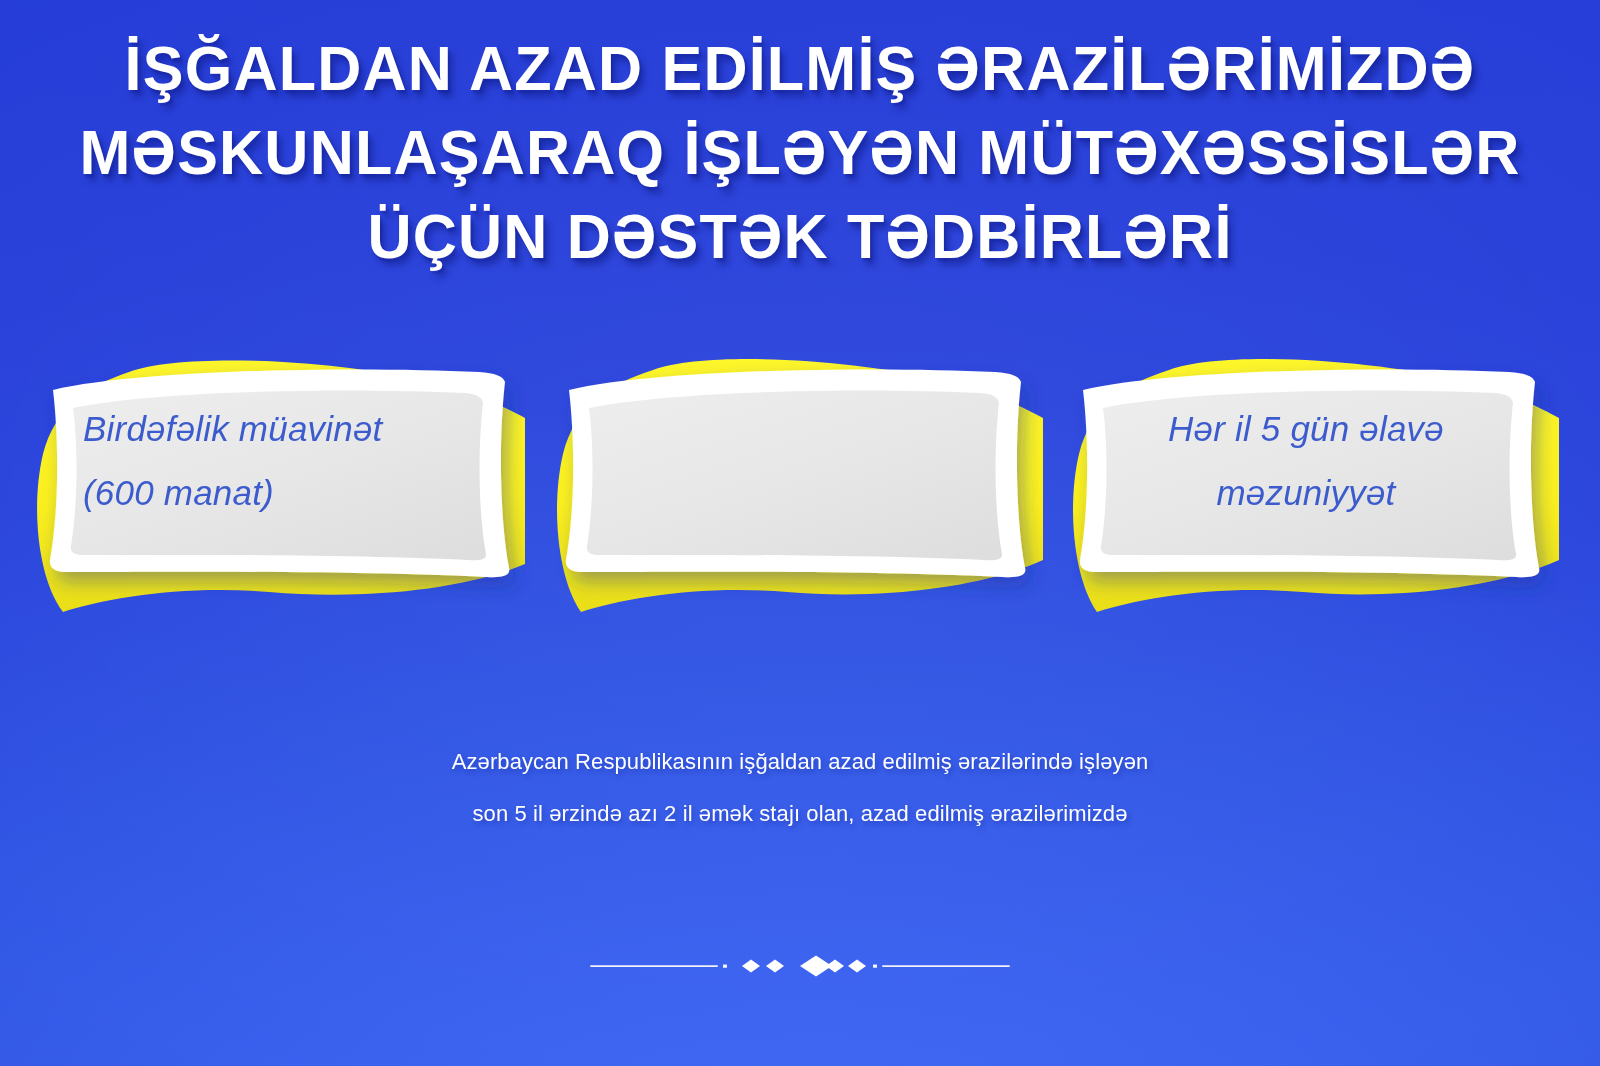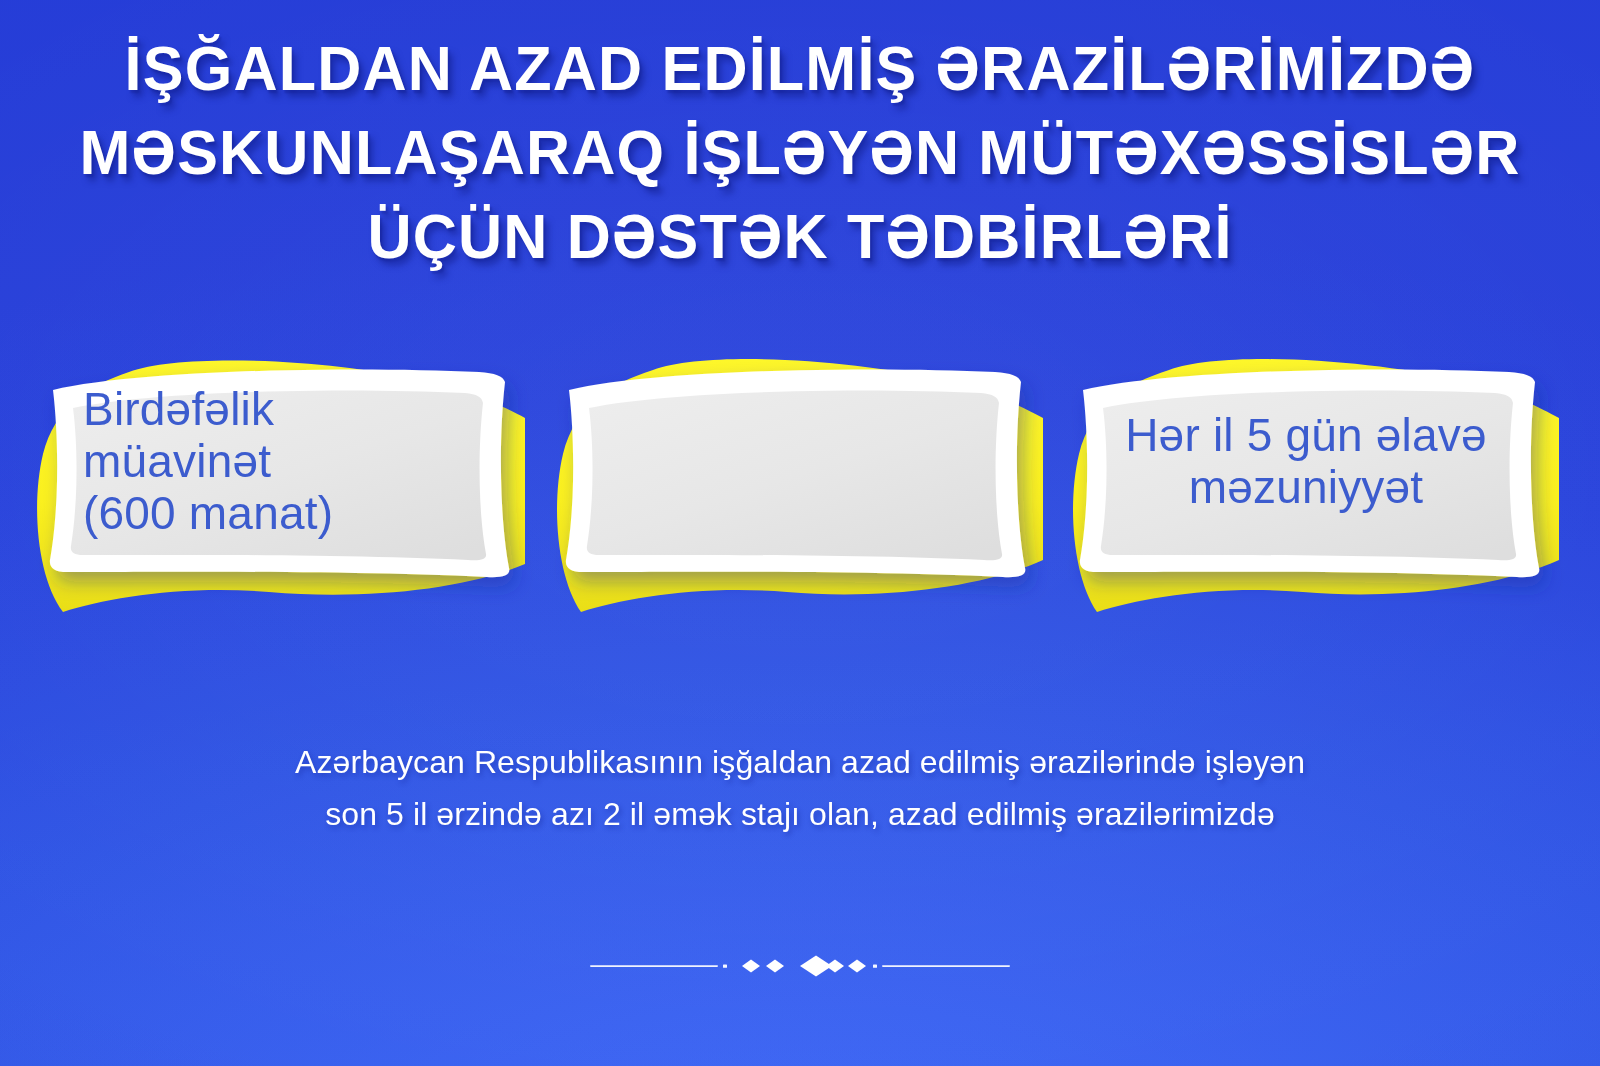--- a/index.html
+++ b/index.html
@@ -92,25 +92,26 @@
   .flag svg { display:block; width:476px; height:216px; overflow:visible; }
 
   .card-text {
     position:absolute;
     left:34px; top:14px;
     width:408px; height:190px;
     display:flex; align-items:center; justify-content:center;
     text-align:center;
     color:#3c5cce;
     font-family:"Liberation Sans", sans-serif;
-    font-size:46px;
-    line-height:52px;
+    font-size:35px;
+    line-height:64px;
     font-weight:normal;
     letter-spacing:.2px;
     padding:0 6px;
+    font-style:italic;
   }
   .card-wrap.c0 .card-text { justify-content:flex-start; text-align:left; padding-left:16px; }
   .card-wrap.c1 .card-text { left:48px; width:392px; }
   .card-wrap.c2 .card-text { left:44px; width:398px; }
 
   
   .subheading {
     position:absolute;
     top:666px; left:0; right:0;
     text-align:center;
@@ -123,21 +124,21 @@
     text-shadow:2px 3px 4px rgba(20,36,150,.45);
   }
 
   
   .body-copy {
     position:absolute;
     top:736px; left:80px; right:80px;
     text-align:center;
     color:#ffffff;
     font-family:"Liberation Sans", sans-serif;
-    font-size:32px;
+    font-size:22px;
     line-height:52px;
     letter-spacing:.1px;
     text-shadow:2px 3px 5px rgba(20,36,150,.42);
   }
   .body-copy .bline { display:block; white-space:pre; }
 
   
   .divider {
     position:absolute;
     top:948px; left:0; right:0;

